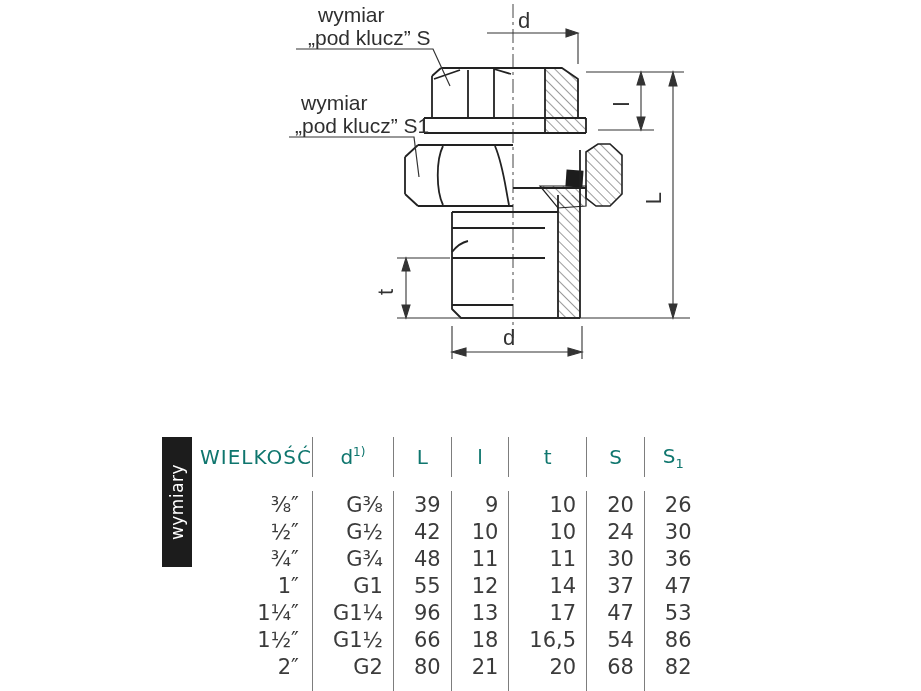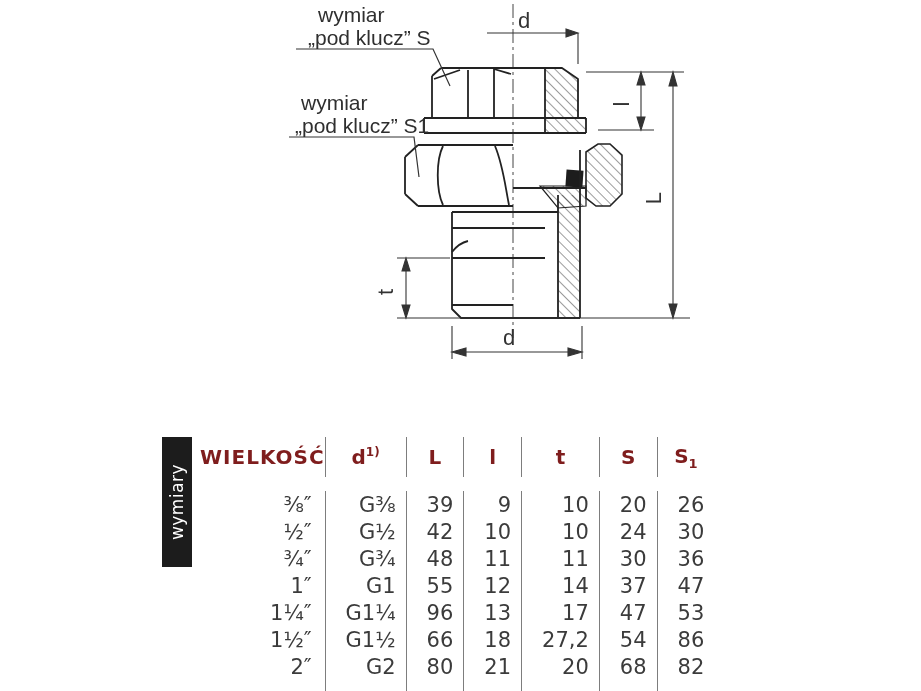--- a/index.html
+++ b/index.html
@@ -24,21 +24,21 @@
     color:#ffffff;font-size:17px;letter-spacing:.5px;white-space:nowrap;
   }
   table.dims{
     position:absolute;left:38px;top:0;
     border-collapse:separate;border-spacing:0;
     font-size:21px;color:#3b3b3b;
   }
   table.dims td,table.dims th{padding:0;white-space:nowrap;font-weight:normal;}
   table.dims .vline{border-left:1.5px solid #7d7d7d;}
   table.dims tr.hdr{height:40px;}
-  table.dims tr.hdr th{font-size:20px;font-weight:700;color:#7f1d1d;text-align:center;vertical-align:middle;}
+  table.dims tr.hdr th{font-size:20px;font-weight:400;color:#0f766e;text-align:center;vertical-align:middle;}
   table.dims tr.hdr th.c1{letter-spacing:1px;}
   table.dims tr.spacer{height:14px;}
   table.dims tr.ext{height:12px;}
   table.dims tr.data{height:27px;}
   table.dims td.num{text-align:right;padding-right:10px;padding-left:20px;}
   table.dims td.size{text-align:right;padding-right:13px;}
   table.dims sup{font-size:12px;}
   table.dims sub{font-size:13px;}
   .c1{width:145px;} .c2{width:73px;margin-top:36px;} .c3{width:69px;} .c4{width:69px;}
   .c5{width:70px;} .c6{width:67px;} .c7{width:72px;}
@@ -210,21 +210,21 @@
       <td class="num vline">13</td>
       <td class="num vline">17</td>
       <td class="num vline">47</td>
       <td class="num vline">53</td>
     </tr>
     <tr class="data">
       <td class="size">1½″</td>
       <td class="num vline">G1½</td>
       <td class="num vline">66</td>
       <td class="num vline">18</td>
-      <td class="num vline">27,2</td>
+      <td class="num vline">16,5</td>
       <td class="num vline">54</td>
       <td class="num vline">86</td>
     </tr>
     <tr class="data">
       <td class="size">2″</td>
       <td class="num vline">G2</td>
       <td class="num vline">80</td>
       <td class="num vline">21</td>
       <td class="num vline">20</td>
       <td class="num vline">68</td>

